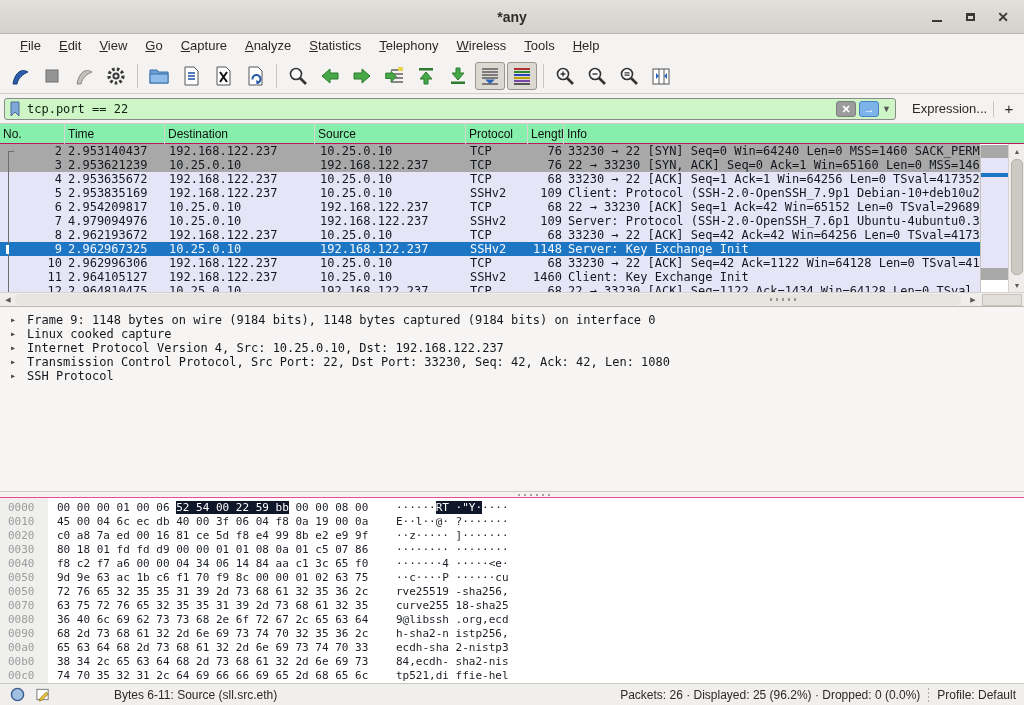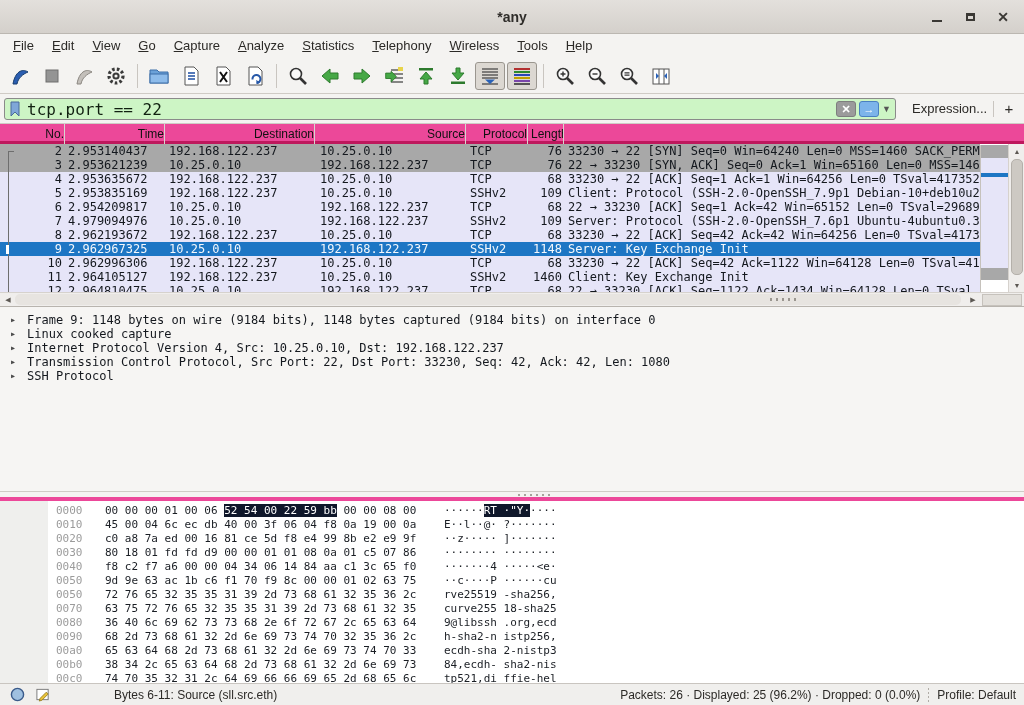--- a/index.html
+++ b/index.html
@@ -12,50 +12,50 @@
   #titlebar{left:0;top:0;width:1024px;height:34px;background:linear-gradient(#e3e0dc,#d4d0cb);
             border-bottom:1px solid #bbb7b1;}
   #title{left:0;top:0;width:100%;height:34px;line-height:34px;text-align:center;
          font-size:14px;color:#2f2d2a;font-weight:bold;}
   .winbtn{top:8px;width:24px;height:18px;cursor:default;display:flex;align-items:center;justify-content:center;}
   #btn-min span{display:block;width:10px;height:2px;background:#3a3834;margin-top:8px;}
   #btn-max span{display:block;width:9px;height:8px;border:2px solid #3a3834;border-top-width:3px;}
   #btn-close{font-size:14px;color:#3a3834;font-weight:bold;}
 
   
-  #menubar{left:0;top:34px;width:911px;height:24px;background:#f4f3f1;display:flex;align-items:center;padding-left:4px;}
+  #menubar{left:0;top:34px;width:911px;height:24px;background:#f4f3f1;display:flex;align-items:center;padding-left:11px;}
   .menu-item{padding:0 9px;font-size:13px;color:#2c2a27;line-height:24px;}
   .menu-item .mn{text-decoration:underline;}
 
   
   #toolbar{left:0;top:58px;width:1024px;height:36px;background:#f4f3f1;border-bottom:1px solid #cfcbc5;
            display:flex;align-items:center;padding-left:4px;}
   .tbtn{width:30px;height:28px;display:flex;align-items:center;justify-content:center;border:1px solid transparent;border-radius:3px;margin:0 1px;}
   .tbtn.pressed{background:#dcd8d2;border:1px solid #9a968f;}
   .tsep{width:1px;height:24px;background:#c9c5c0;margin:0 5px;}
 
   
   #filterbar{left:0;top:94px;width:1024px;height:30px;background:#f4f3f1;border-bottom:1px solid #cfcbc5;}
   #filter-field{left:4px;top:4px;width:892px;height:22px;background:#cdf5c5;border:1px solid #8a8a8a;
                 border-radius:3px;display:flex;align-items:center;}
   #filter-bookmark{width:20px;height:20px;display:flex;align-items:center;justify-content:center;}
   #filter-input{flex:1;background:transparent;border:none;outline:none;
-                font-family:"DejaVu Sans Mono",monospace;font-size:16px;color:#102010;height:18px;}
+                font-family:"DejaVu Sans Mono",monospace;font-size:12px;color:#102010;height:18px;}
   .filter-btn{width:20px;height:16px;border-radius:3px;display:flex;align-items:center;justify-content:center;
               font-size:11px;color:#fff;margin-right:3px;}
   #filter-clear{background:#9b9b9b;border:1px solid #7e7e7e;font-weight:bold;}
   #filter-apply{background:#7cb4ea;border:1px solid #4a80c0;font-weight:bold;}
   #filter-drop{color:#555;font-size:9px;margin-right:4px;}
   #expression-label{left:912px;top:4px;height:22px;line-height:22px;font-size:13px;color:#2c2a27;}
   #filter-sep2{left:993px;top:7px;width:1px;height:16px;background:#c9c5c0;}
   #filter-plus{left:999px;top:4px;width:20px;height:22px;text-align:center;line-height:22px;font-size:15px;color:#2c2a27;}
 
   
   #plist{left:0;top:124px;width:1024px;height:182px;background:#fff;}
-  #phead{left:0;top:0;width:1024px;height:20px;background:#ec4899;border-bottom:3px solid #be185d;display:flex;text-align:right;}
+  #phead{left:0;top:0;width:1024px;height:20px;background:#86efac;border-bottom:1px solid #be185d;display:flex;}
   .hcell{height:20px;line-height:20px;font-size:12px;color:#111;padding-left:3px;
          border-right:1px solid #d8d5d0;overflow:hidden;white-space:nowrap;flex:none;}
   #prows{left:0;top:20px;width:980px;height:148px;overflow:hidden;
          font-family:"DejaVu Sans Mono",monospace;font-size:12px;}
   .prow{display:flex;height:14px;line-height:14px;white-space:nowrap;color:#14181e;}
   .prow.gray{background:#a8a8a8;}
   .prow.normal{background:#e6e5f8;}
   .prow.selected{background:#1d76c4;color:#f4f8fc;}
   .pcell{flex:none;overflow:hidden;}
   .c-no{width:65px;text-align:right;padding-right:3px;}
@@ -91,22 +91,22 @@
            font-family:"DejaVu Sans Mono",monospace;font-size:12px;color:#14181e;}
   .dline{position:absolute;left:0;height:14px;line-height:14px;white-space:nowrap;}
   .dline .tri{position:absolute;left:10px;color:#4a4a4a;font-size:10px;}
   .dline .dtext{position:absolute;left:27px;}
 
   #splitter2{left:0;top:491px;width:1024px;height:6px;background:#f4f3f1;border-top:1px solid #cfcbc5;}
   .split-dots{position:absolute;top:2px;left:518px;width:32px;height:2px;
      background:repeating-linear-gradient(90deg,#a6a29b 0 2px,transparent 2px 6px);}
 
   
-  #hexpane{left:0;top:497px;width:1024px;height:186px;background:#fff;border-top:4px solid #ec4899;
-           font-family:"DejaVu Sans Mono",monospace;font-size:11px;color:#1a1e24;padding-left:48px;}
+  #hexpane{left:0;top:497px;width:1024px;height:186px;background:#fff;border-top:1px solid #ec4899;
+           font-family:"DejaVu Sans Mono",monospace;font-size:11px;color:#1a1e24;}
   #offset-strip{position:absolute;left:0;top:0;width:48px;height:186px;background:#efefed;}
   .hexrow{position:absolute;height:14px;line-height:14px;white-space:nowrap;}
   .hoff{position:absolute;left:8px;color:#9b9b9b;}
   .hbytes{position:absolute;left:57px;}
   .hascii{position:absolute;left:396px;}
   .hl{background:#0f172a;color:#fff;}
 
   
   #statusbar{left:0;top:683px;width:1024px;height:22px;background:#f0efed;border-top:1px solid #c9c5c0;
              display:flex;align-items:center;font-size:12px;color:#2c2a27;}

